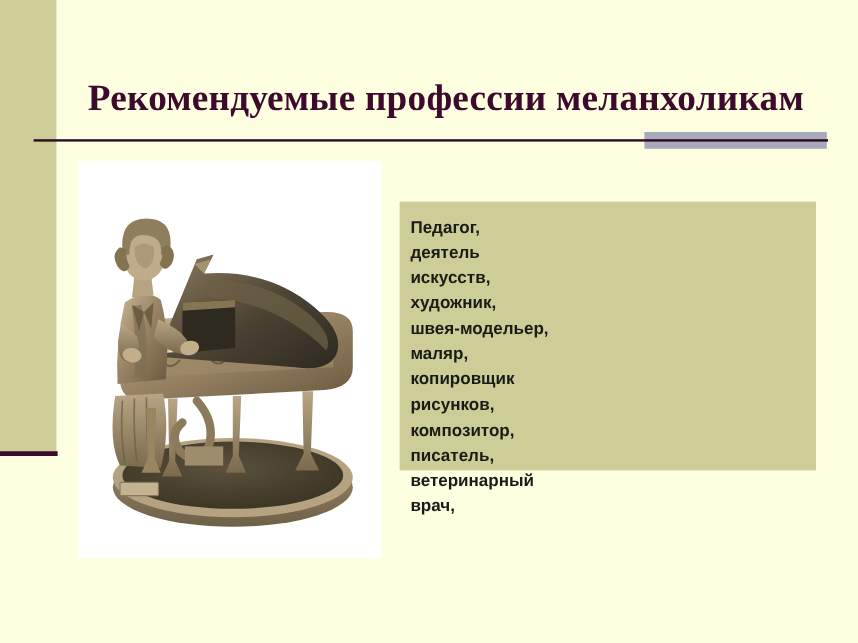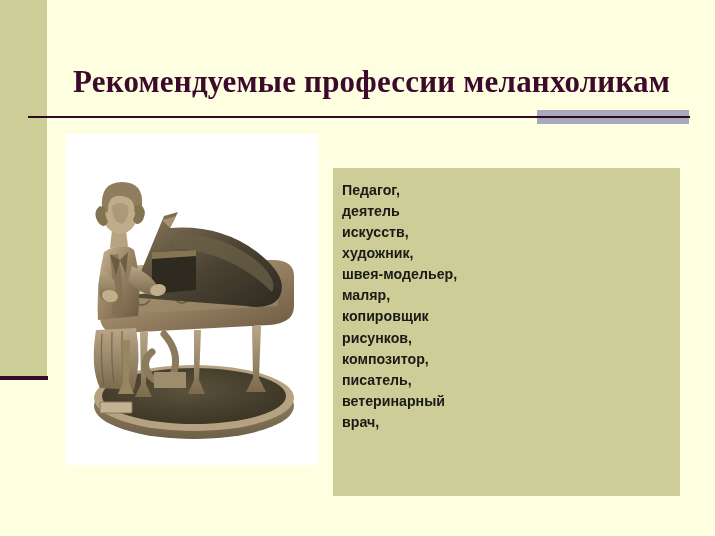--- a/index.html
+++ b/index.html
@@ -85,21 +85,21 @@
     overflow: hidden;
   }
   #picture svg { display: block; }
 
   
   #professions-box {
     position: absolute;
     left: 333px;
     top: 168px;
     width: 347px;
-    height: 328px;
+    height: 224px;
     background: #CDCD98;
     box-sizing: border-box;
     padding: 12px 0 10px 9px;
   }
   .prof-columns {
     display: flex;
     flex-direction: row;
     align-items: flex-start;
   }
   .prof-col {

